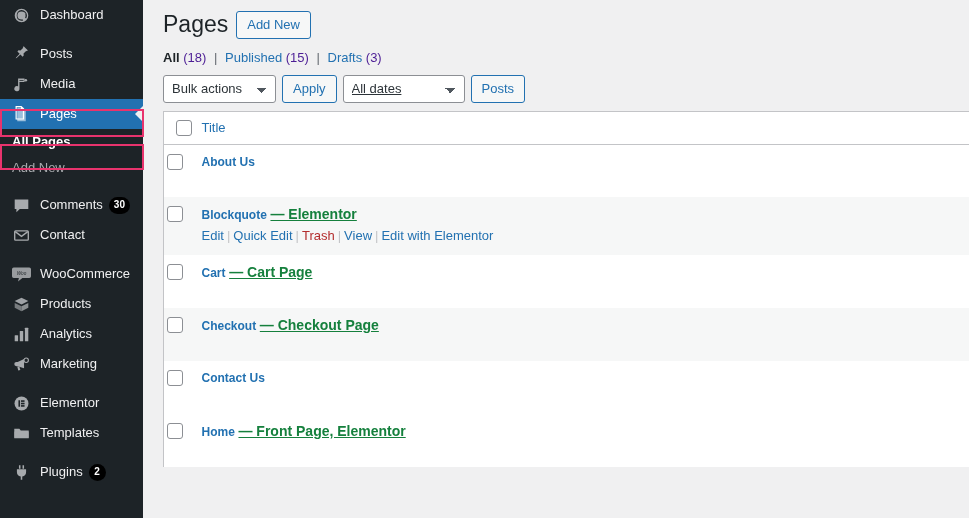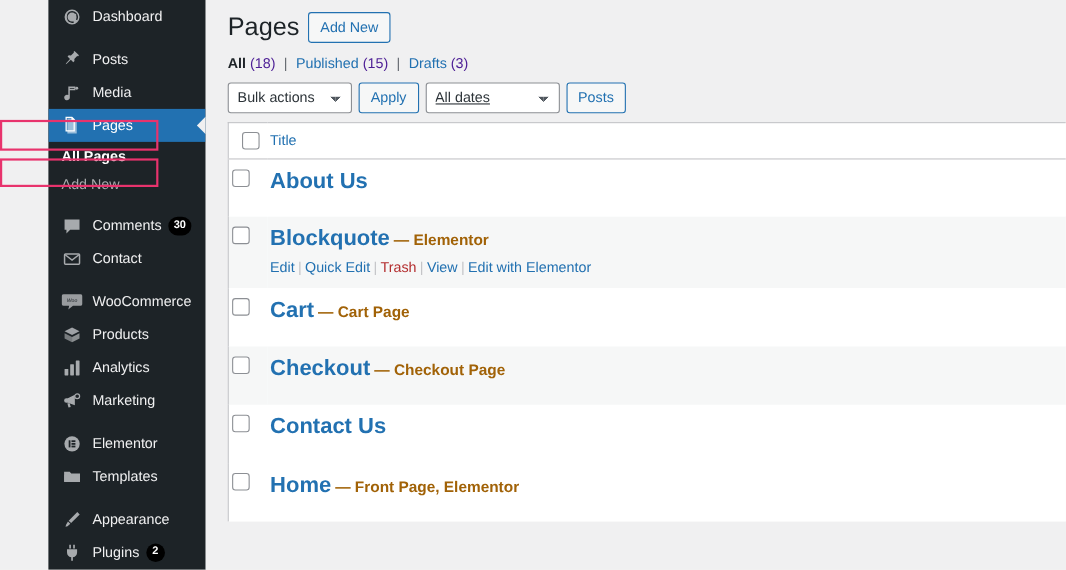--- a/index.html
+++ b/index.html
@@ -2,21 +2,21 @@
 <html><head>
 <meta charset="utf-8">
 <style>
   * { box-sizing: border-box; margin: 0; padding: 0; }
   html, body {
     width: 969px; height: 518px;
     overflow: hidden;
     font-family: "Liberation Sans", sans-serif;
     background: #f0f0f1;
   }
-  #app { position: relative; width: 969px; height: 518px; display: flex; padding-left: 44px; }
+  #app { position: relative; width: 969px; height: 518px; display: flex; }
 
   
   #sidebar {
     width: 143px; height: 518px;
     background: #1d2327;
     flex: 0 0 143px;
     position: relative;
     overflow: hidden;
   }
   .menu-item {
@@ -195,28 +195,29 @@
   .wp-list-table tbody tr.alt { background: #f6f7f7; }
   .wp-list-table tbody td {
     padding: 9px 3px 9px 3px;
     vertical-align: top;
     height: 53px;
   }
   td.col-title { padding-left: 3px; }
   .row-title {
     color: #2271b1;
     font-weight: 600;
-    font-size: 20px;
+    font-size: 12px;
     text-decoration: none;
     cursor: pointer;
   }
   .post-state {
-    color: #a16207;
+    color: #15803d;
     font-size: 14px;
     font-weight: 600;
+    text-decoration: underline;
   }
   .row-actions {
     font-size: 13px;
     color: #8c8f94;
     margin-top: 4px;
     line-height: 1.5;
     white-space: nowrap;
   }
   .row-actions a { color: #2271b1; text-decoration: none; cursor: pointer; }
   .row-actions a.trash { color: #b32d2e; }
@@ -354,29 +355,20 @@
         <div class="menu-item">
           <span class="ico">
             <svg width="17" height="17" viewBox="0 0 20 20" fill="currentColor">
               <path d="M1.5 4.5h6l1.6 2h9.4v9H1.5v-11z"></path>
               <path d="M1.5 7.8h17V15H1.5z" opacity=".75"></path>
             </svg>
           </span>
           <span>Templates</span>
         </div>
         <div class="menu-gap"></div>
-        <div class="menu-item">
-          <span class="ico">
-            <svg width="17" height="17" viewBox="0 0 20 20" fill="currentColor">
-              <path d="M15.6 1.8l2.6 2.6L9 13.6l-2.6-2.6 9.2-9.2z"></path>
-              <path d="M5.6 11.8l2.6 2.6-3 2.6-2.2.6.6-2.2 2-3.6z"></path>
-            </svg>
-          </span>
-          <span>Appearance</span>
-        </div>
         <div class="menu-item">
           <span class="ico">
             <svg width="17" height="17" viewBox="0 0 20 20" fill="currentColor">
               <path d="M7 1.5h1.8v4H7V1.5zm4.2 0H13v4h-1.8v-4zM4.6 6.3h10.8v3.2a5.4 5.4 0 01-4.5 5.3v3.7H9.1v-3.7a5.4 5.4 0 01-4.5-5.3V6.3z"></path>
             </svg>
           </span>
           <span>Plugins</span>
           <span class="badge">2</span>
         </div>
       </div>

